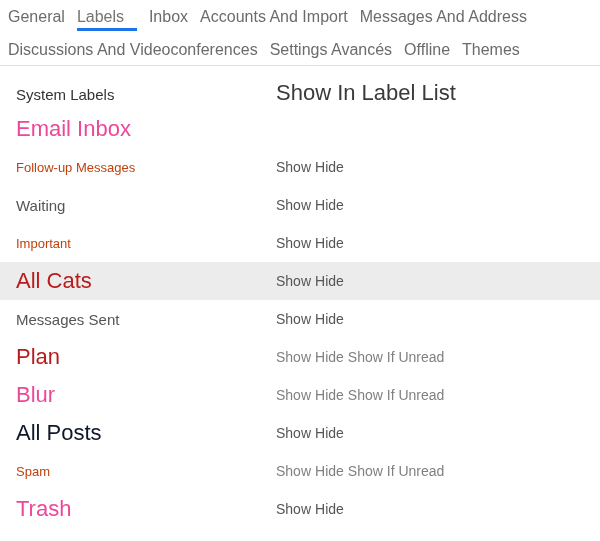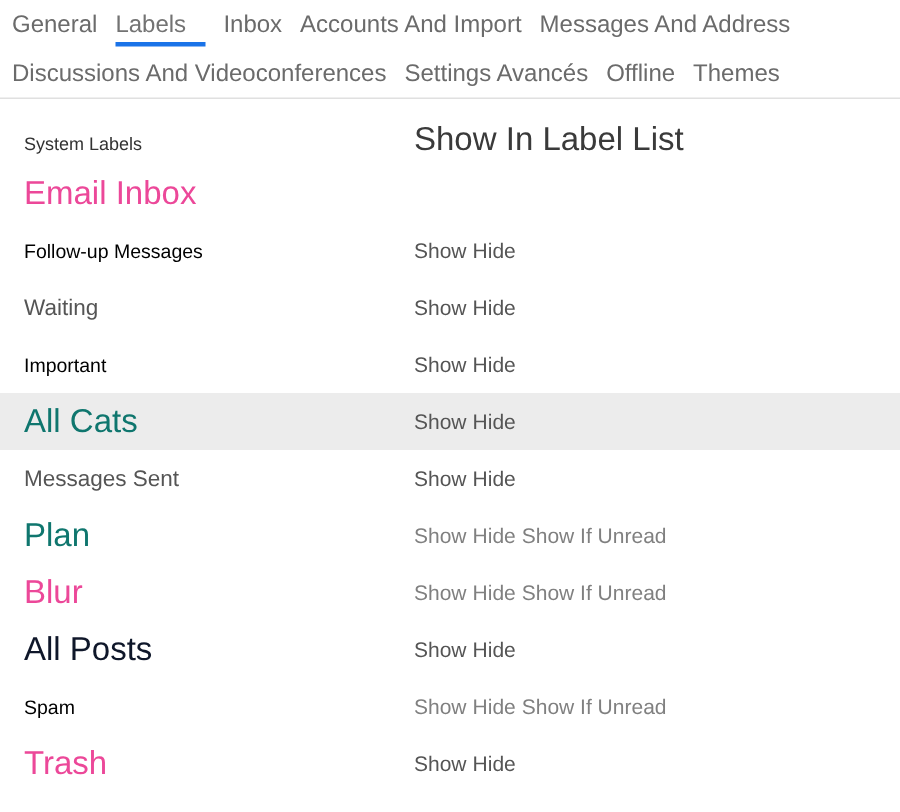--- a/index.html
+++ b/index.html
@@ -46,47 +46,47 @@
     padding: 6px 0 4px 16px;
   }
   .col-label {
     width: 260px;
     flex: 0 0 260px;
   }
   .col-actions {
     flex: 1;
   }
   .section-title {
-    font-size: 12px;
+    font-size: 15px;
     color: #333;
   }
   .list-header {
     font-size: 22px;
     color: #3a3a3a;
   }
   .row {
     display: flex;
     align-items: center;
     padding: 6px 0 6px 16px;
     min-height: 38px;
   }
   .row.highlight {
     background: #ececec;
   }
   .label-big {
     font-size: 22px;
-    color: #0f766e;
+    color: #b91c1c;
   }
   .label-big-dark {
     font-size: 22px;
     color: #ec4899;
   }
   .label-small {
     font-size: 13px;
-    color: #000000;
+    color: #c2410c;
   }
   .label-med {
     font-size: 15px;
     color: #555;
   }
   .label-huge {
     font-size: 22px;
     color: #0f172a;
     font-weight: 500;
   }

